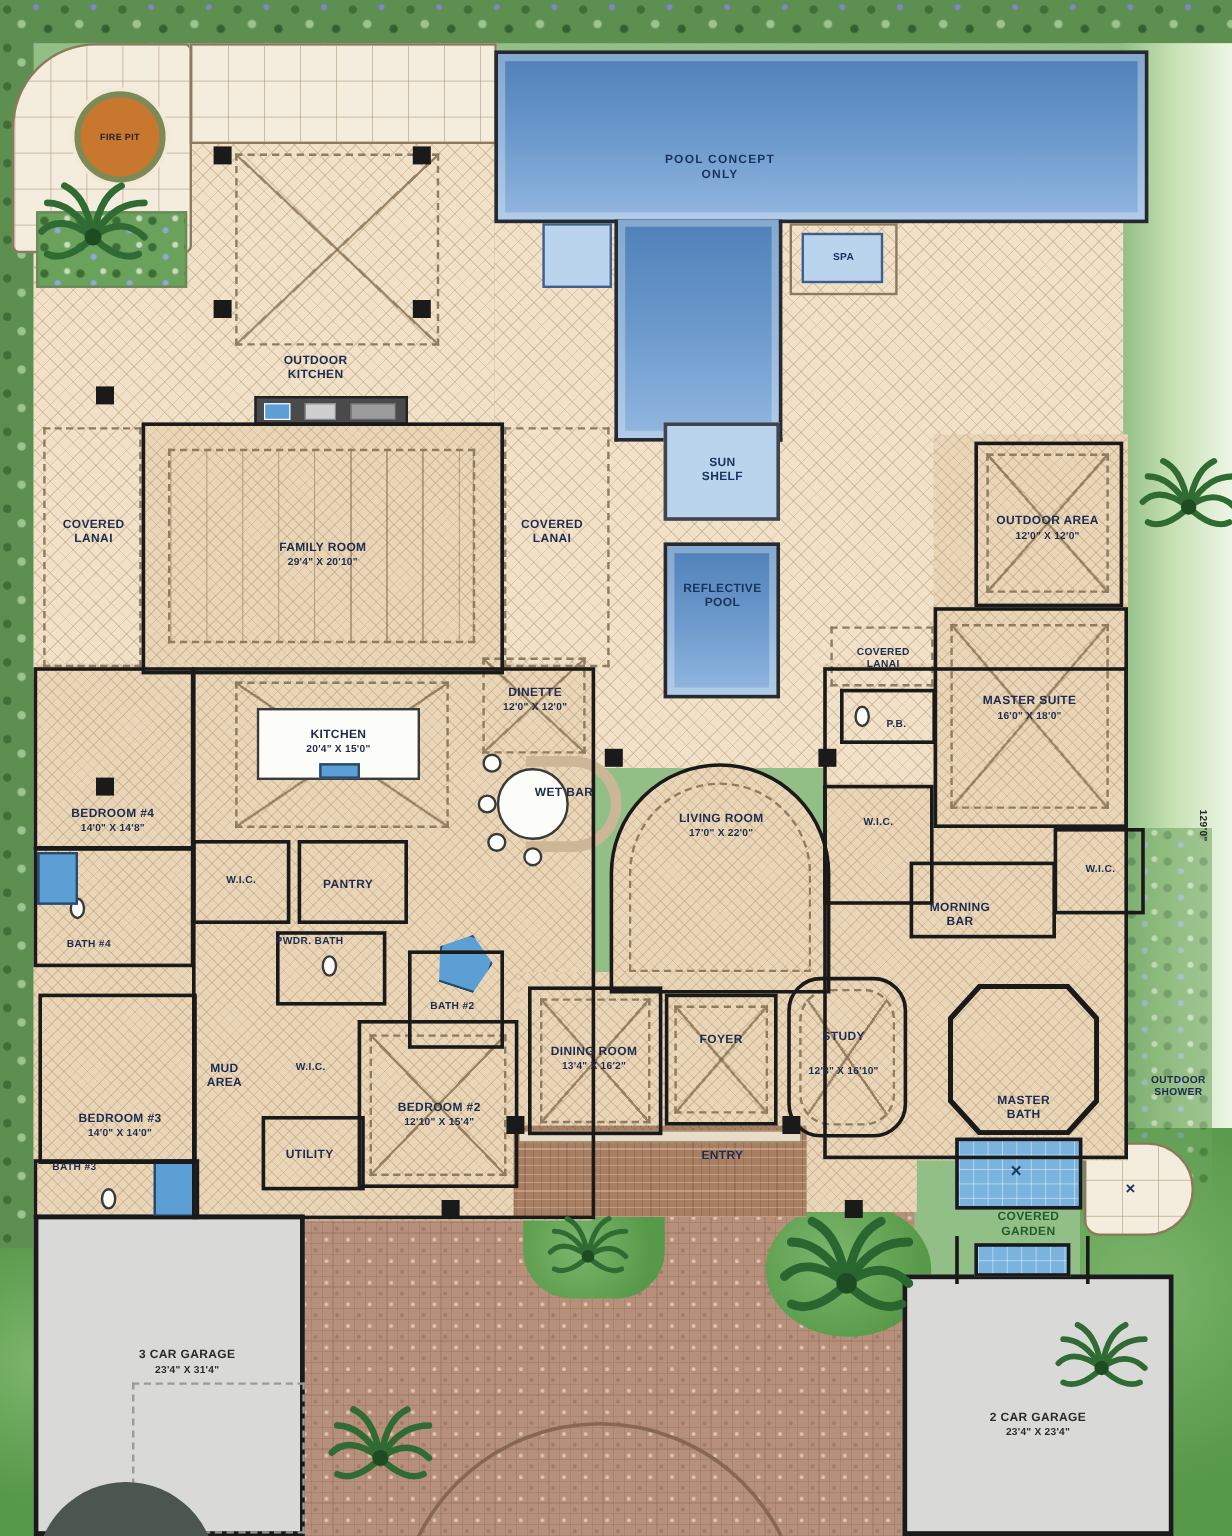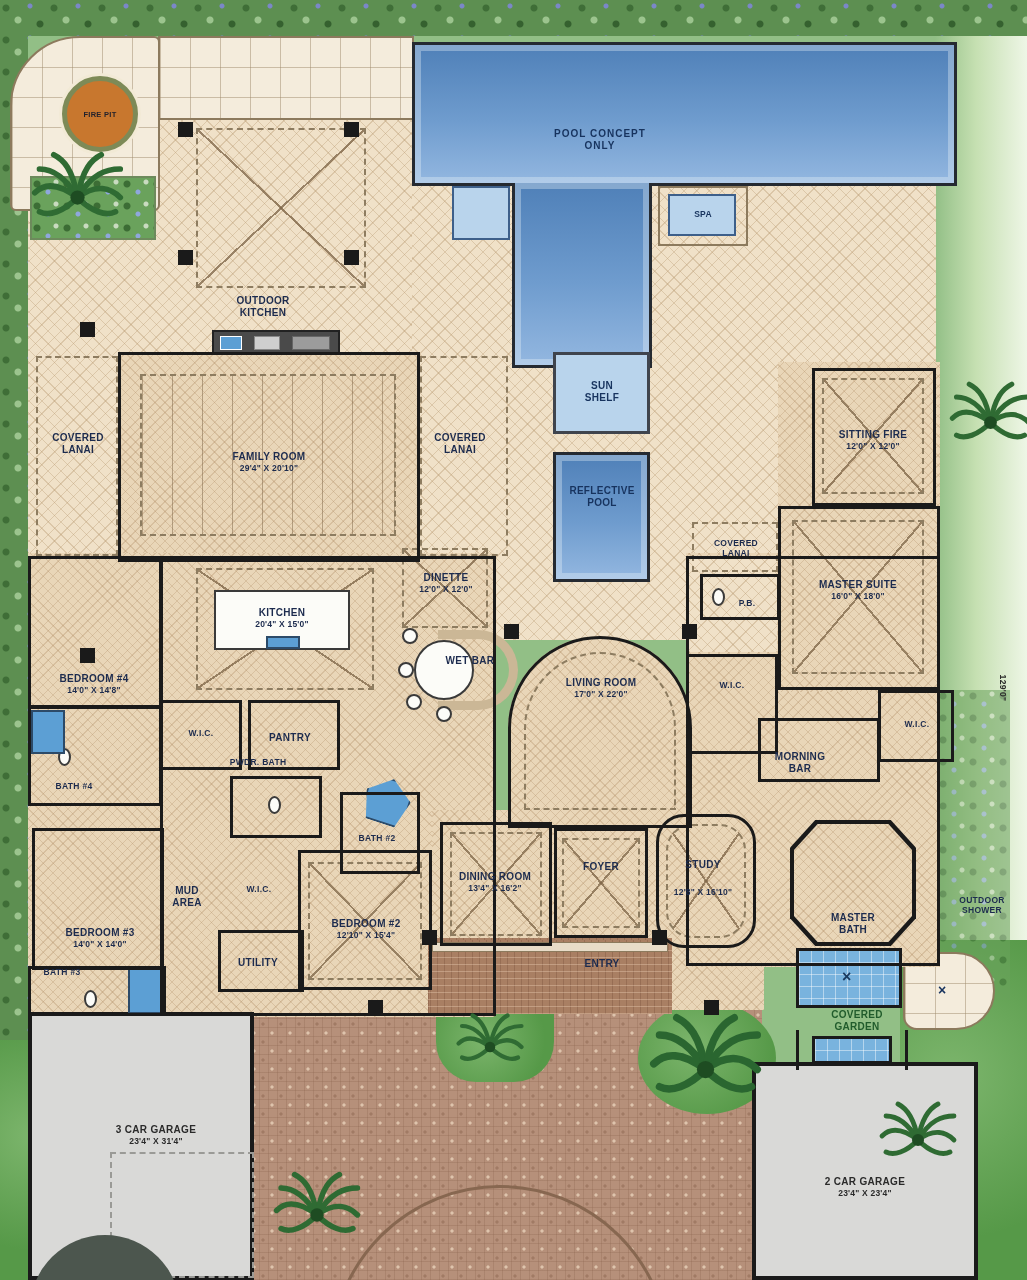--- a/index.html
+++ b/index.html
@@ -335,35 +335,35 @@
   <div class="lbl tiny" style="left:100px;top:114px;width:42px;color:#23222b;"><span>FIRE PIT</span></div>
   <div class="lbl water-lbl" style="left:600px;top:140px;width:92px;letter-spacing:1px;"><span>POOL CONCEPT ONLY</span></div>
   <div class="lbl sm water-lbl" style="left:703px;top:214px;width:46px;"><span>SPA</span></div>
   <div class="lbl" style="left:263px;top:307px;width:86px;"><span>OUTDOOR KITCHEN</span></div>
   <div class="lbl water-lbl" style="left:602px;top:392px;width:56px;"><span>SUN SHELF</span></div>
   <div class="lbl water-lbl" style="left:602px;top:497px;width:82px;"><span>REFLECTIVE POOL</span></div>
   <div class="lbl" style="left:78px;top:444px;width:66px;"><span>COVERED LANAI</span></div>
   <div class="lbl" style="left:460px;top:444px;width:66px;"><span>COVERED LANAI</span></div>
   <div class="lbl sm" style="left:736px;top:548px;width:60px;"><span>COVERED LANAI</span></div>
   <div class="lbl" style="left:269px;top:462px;width:130px;"><span>FAMILY ROOM</span><span class="dm">29'4" X 20'10"</span></div>
-  <div class="lbl" style="left:873px;top:440px;width:94px;"><span>SITTING FIRE</span><span class="dm">12'0" X 12'0"</span></div>
+  <div class="lbl" style="left:873px;top:440px;width:94px;"><span>OUTDOOR AREA</span><span class="dm">12'0" X 12'0"</span></div>
   <div class="lbl" style="left:858px;top:590px;width:104px;"><span>MASTER SUITE</span><span class="dm">16'0" X 18'0"</span></div>
   <div class="lbl" style="left:94px;top:642px;width:96px;margin-top:42px;"><span>BEDROOM #4</span><span class="dm">14'0" X 14'8"</span></div>
   <div class="lbl" style="left:282px;top:618px;width:120px;z-index:41;"><span>KITCHEN</span><span class="dm">20'4" X 15'0"</span></div>
   <div class="lbl" style="left:446px;top:583px;width:92px;"><span>DINETTE</span><span class="dm">12'0" X 12'0"</span></div>
   <div class="lbl" style="left:470px;top:661px;width:72px;z-index:41;"><span>WET BAR</span></div>
   <div class="lbl" style="left:601px;top:688px;width:104px;"><span>LIVING ROOM</span><span class="dm">17'0" X 22'0"</span></div>
   <div class="lbl sm" style="left:747px;top:603px;width:30px;"><span>P.B.</span></div>
   <div class="lbl sm" style="left:201px;top:733px;width:50px;"><span>W.I.C.</span></div>
   <div class="lbl" style="left:290px;top:738px;width:62px;"><span>PANTRY</span></div>
   <div class="lbl sm" style="left:732px;top:685px;width:50px;"><span>W.I.C.</span></div>
   <div class="lbl sm" style="left:917px;top:724px;width:50px;"><span>W.I.C.</span></div>
   <div class="lbl" style="left:800px;top:763px;width:72px;"><span>MORNING BAR</span></div>
   <div class="lbl sm" style="left:74px;top:786px;width:38px;"><span>BATH #4</span></div>
-  <div class="lbl sm" style="left:258px;top:762px;width:92px;"><span>PWDR. BATH</span></div>
+  <div class="lbl sm" style="left:258px;top:784px;width:92px;"><span>PWDR. BATH</span></div>
   <div class="lbl sm" style="left:377px;top:838px;width:38px;"><span>BATH #2</span></div>
   <div class="lbl" style="left:100px;top:938px;width:98px;"><span>BEDROOM #3</span><span class="dm">14'0" X 14'0"</span></div>
   <div class="lbl" style="left:187px;top:897px;width:36px;justify-content:center;"><span>MUD AREA</span></div>
   <div class="lbl sm" style="left:259px;top:889px;width:50px;"><span>W.I.C.</span></div>
   <div class="lbl" style="left:366px;top:929px;width:104px;"><span>BEDROOM #2</span><span class="dm">12'10" X 15'4"</span></div>
   <div class="lbl" style="left:258px;top:963px;width:62px;"><span>UTILITY</span></div>
   <div class="lbl" style="left:495px;top:882px;width:94px;"><span>DINING ROOM</span><span class="dm">13'4" X 16'2"</span></div>
   <div class="lbl" style="left:601px;top:867px;width:60px;"><span>FOYER</span></div>
   <div class="lbl" style="left:703px;top:878px;width:94px;gap:16px;"><span>STUDY</span><span class="dm">12'8" X 16'10"</span></div>
   <div class="lbl" style="left:853px;top:924px;width:62px;"><span>MASTER BATH</span></div>

